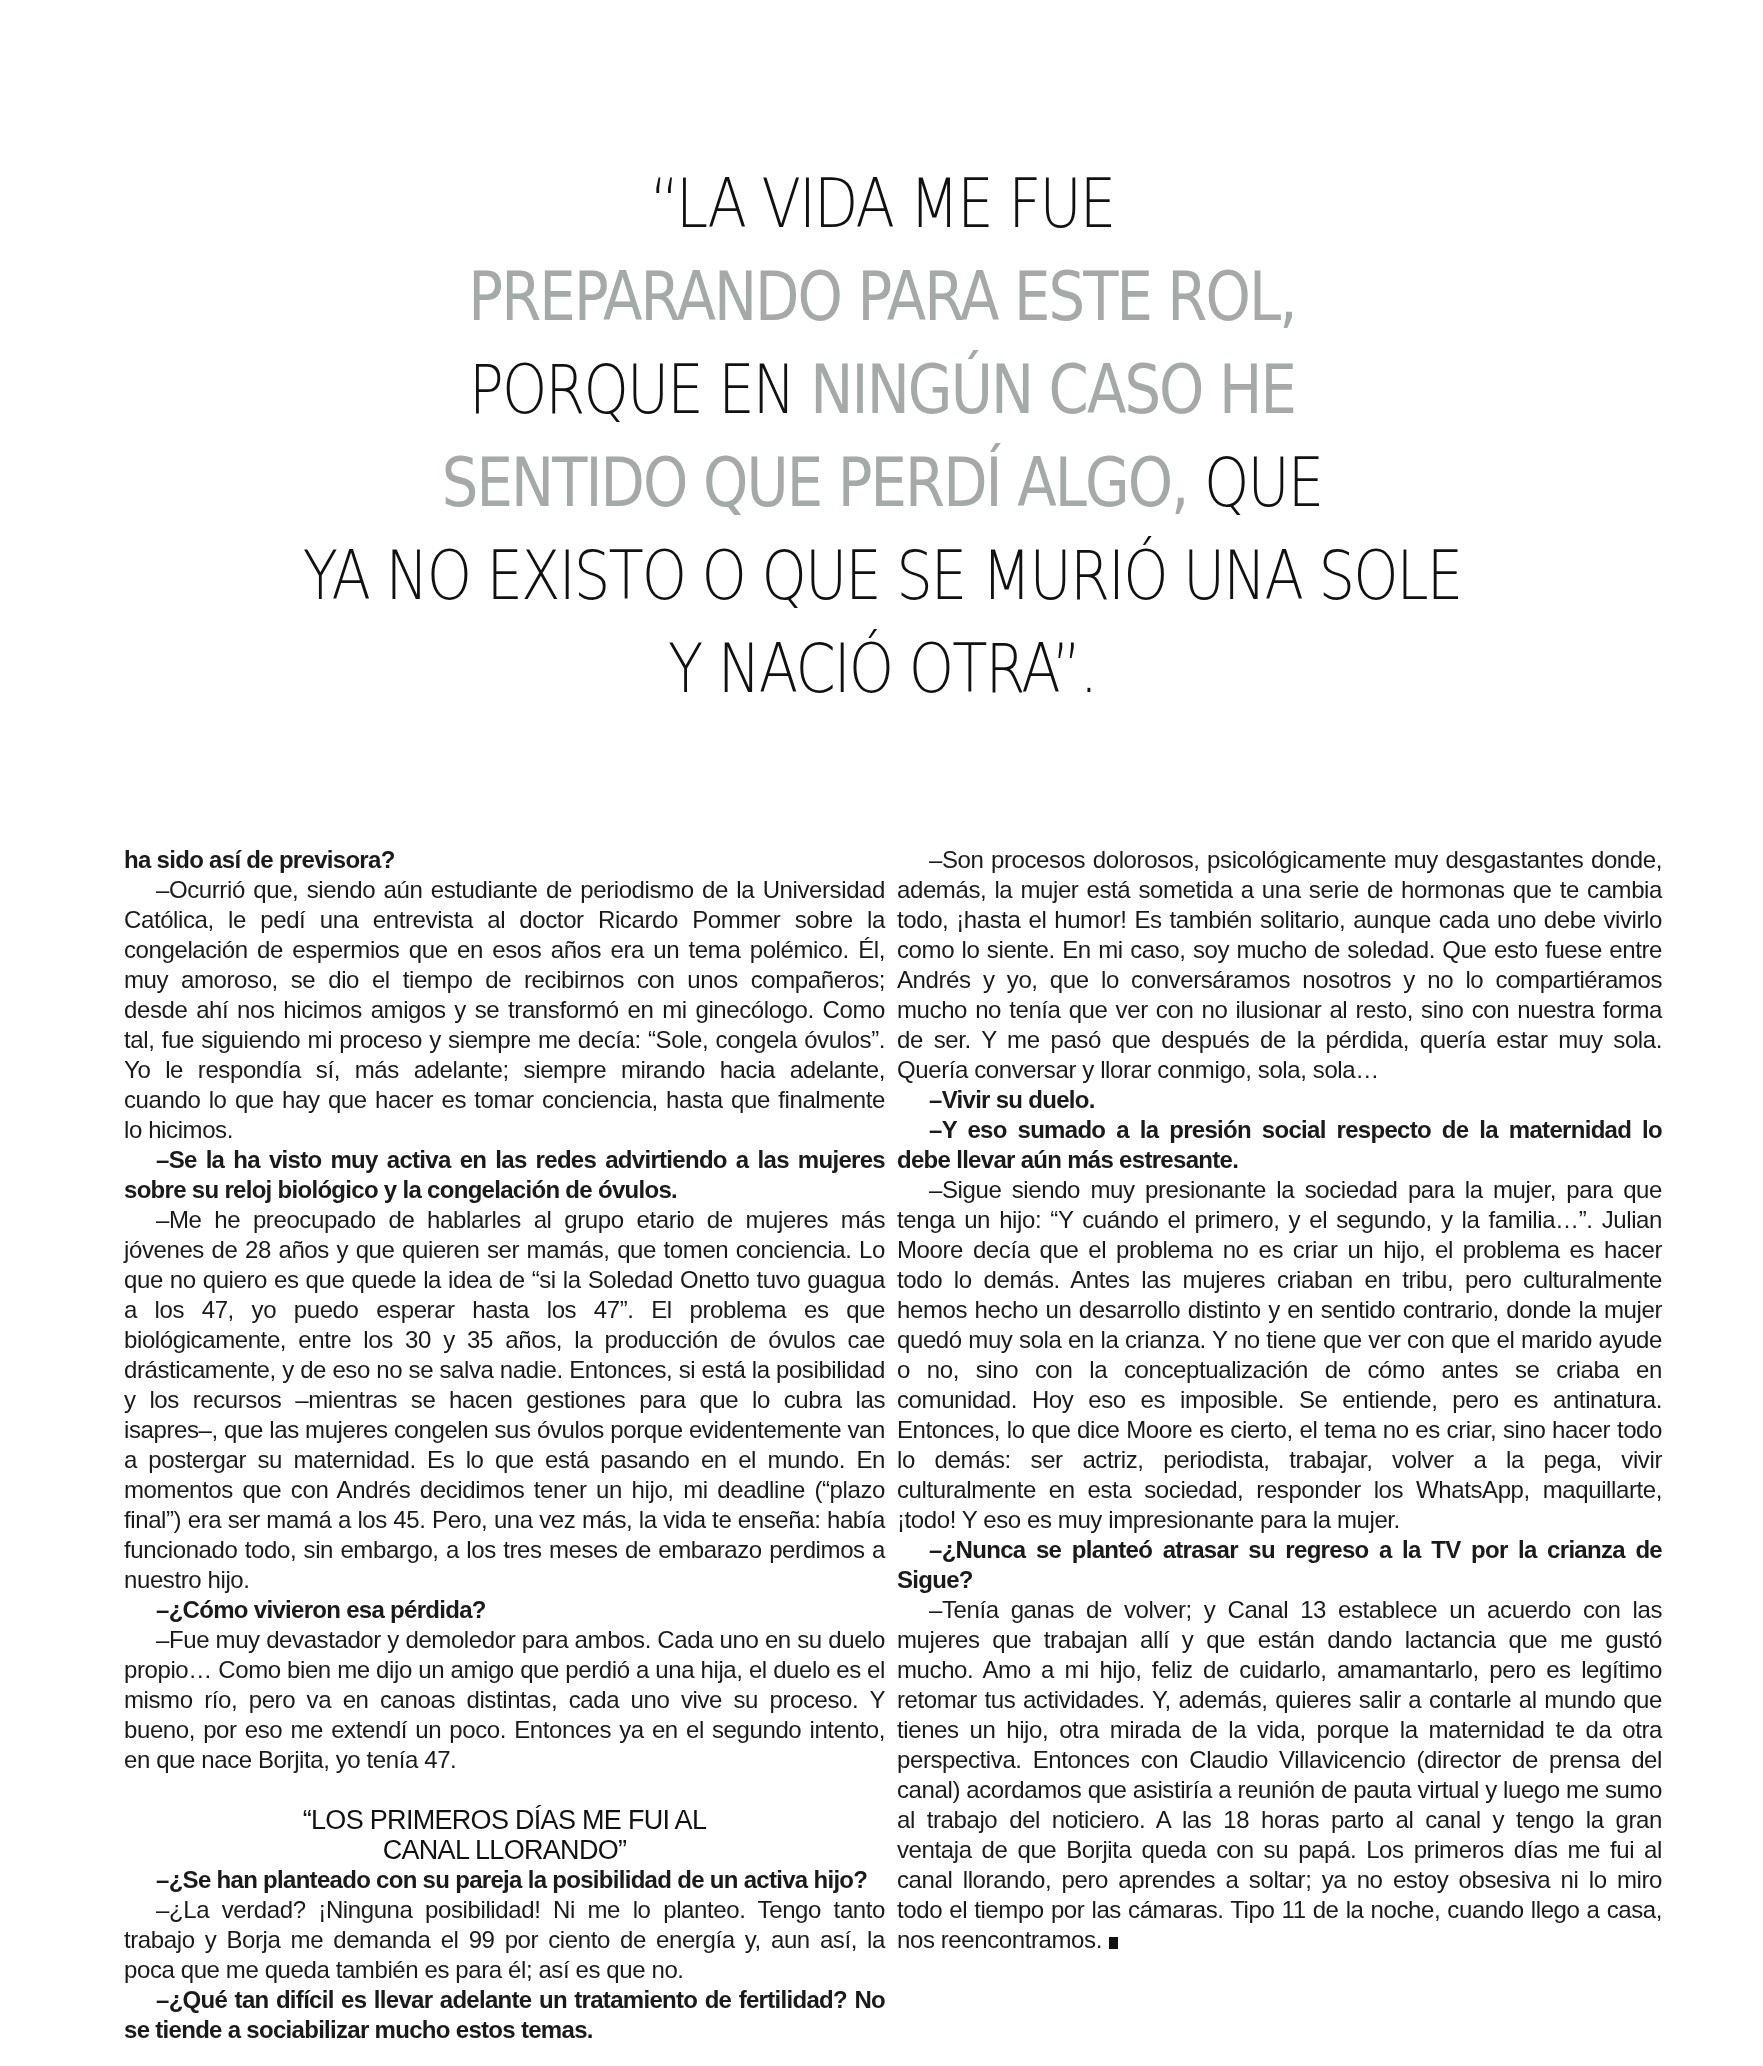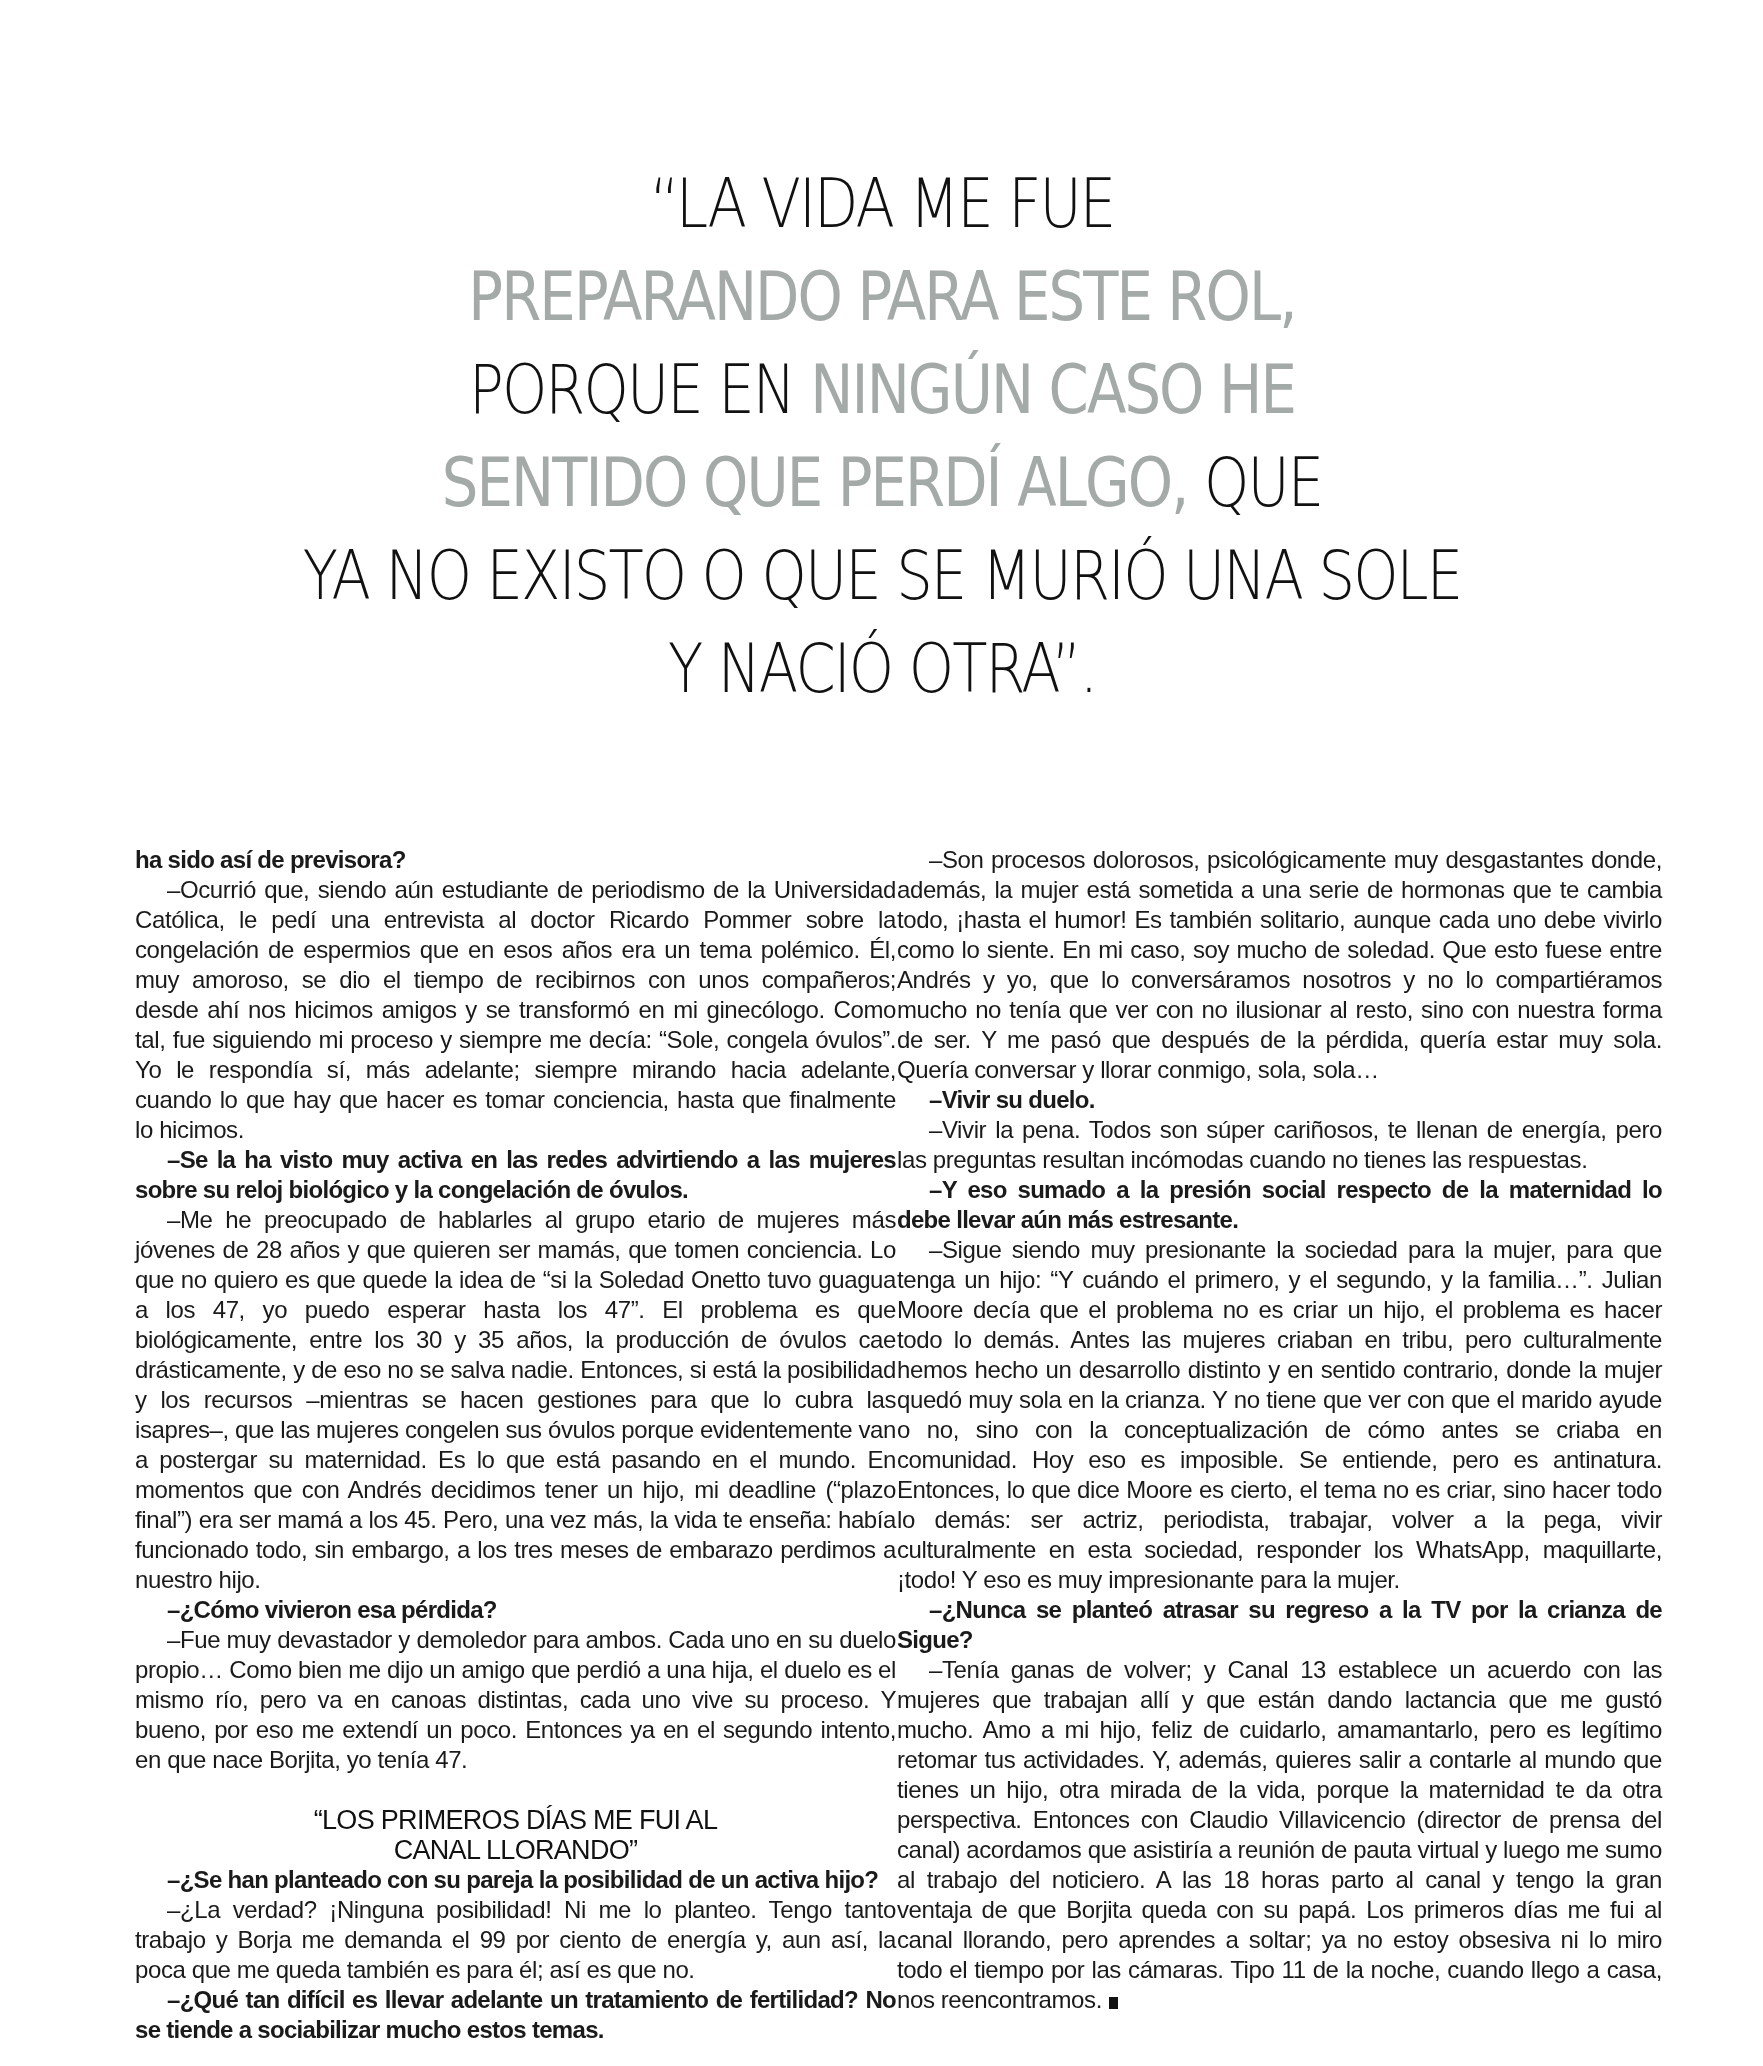--- a/index.html
+++ b/index.html
@@ -31,21 +31,21 @@
     .col {
       position: absolute;
       top: 845px;
       font-family: "Liberation Sans", sans-serif;
       font-size: 24px;
       line-height: 30px;
       color: #1a1a1a;
       letter-spacing: -0.4px;
       text-align: justify;
     }
-    .col-left { left: 135px; width: 761px; }
+    .col-left { left: 124px; width: 761px; }
     .col-right { left: 897px; width: 765px; }
     .col p { margin: 0; text-indent: 32px; }
     .col p.noindent { text-indent: 0; }
     .col p.q { font-weight: bold; letter-spacing: -0.7px; }
     .col p.last { text-align-last: left; }
     .subhead {
       margin: 30px 0 0 0;
       font-family: "Liberation Sans", sans-serif;
       font-size: 27px;
       line-height: 30px;
@@ -99,21 +99,20 @@
       <span>canal llorando”</span>
     </h2>
     <p class="q">–¿Se han planteado con su pareja la posibilidad de un activa hijo?</p>
     <p>–¿La verdad? ¡Ninguna posibilidad! Ni me lo planteo. Tengo tanto trabajo y Borja me demanda el 99 por ciento de energía y, aun así, la poca que me queda también es para él; así es que no.</p>
     <p class="q last">–¿Qué tan difícil es llevar adelante un tratamiento de fertilidad? No se tiende a sociabilizar mucho estos temas.</p>
   </article>
 
   <article class="col col-right">
     <p>–Son procesos dolorosos, psicológicamente muy desgastantes donde, además, la mujer está sometida a una serie de hormonas que te cambia todo, ¡hasta el humor! Es también solitario, aunque cada uno debe vivirlo como lo siente. En mi caso, soy mucho de soledad. Que esto fuese entre Andrés y yo, que lo conversáramos nosotros y no lo compartiéramos mucho no tenía que ver con no ilusionar al resto, sino con nuestra forma de ser. Y me pasó que después de la pérdida, quería estar muy sola. Quería conversar y llorar conmigo, sola, sola…</p>
     <p class="q">–Vivir su duelo.</p>
-    <p>–Vivir la pena. Todos son súper cariñosos, te llenan de energía, pero las preguntas resultan incómodas cuando no tienes las respuestas.</p>
     <p class="q">–Y eso sumado a la presión social respecto de la maternidad lo debe llevar aún más estresante.</p>
     <p>–Sigue siendo muy presionante la sociedad para la mujer, para que tenga un hijo: “Y cuándo el primero, y el segundo, y la familia…”. Julian Moore decía que el problema no es criar un hijo, el problema es hacer todo lo demás. Antes las mujeres criaban en tribu, pero culturalmente hemos hecho un desarrollo distinto y en sentido contrario, donde la mujer quedó muy sola en la crianza. Y no tiene que ver con que el marido ayude o no, sino con la conceptualización de cómo antes se criaba en comunidad. Hoy eso es imposible. Se entiende, pero es antinatura. Entonces, lo que dice Moore es cierto, el tema no es criar, sino hacer todo lo demás: ser actriz, periodista, trabajar, volver a la pega, vivir culturalmente en esta sociedad, responder los WhatsApp, maquillarte, ¡todo! Y eso es muy impresionante para la mujer.</p>
     <p class="q">–¿Nunca se planteó atrasar su regreso a la TV por la crianza de Sigue?</p>
     <p class="last"><span>–Tenía ganas de volver; y Canal 13 establece un acuerdo con las mujeres que trabajan allí y que están dando lactancia que me gustó mucho. Amo a mi hijo, feliz de cuidarlo, amamantarlo, pero es legítimo retomar tus actividades. Y, además, quieres salir a contarle al mundo que tienes un hijo, otra mirada de la vida, porque la maternidad te da otra perspectiva. Entonces con Claudio Villavicencio (director de prensa del canal) acordamos que asistiría a reunión de pauta virtual y luego me sumo al trabajo del noticiero. A las 18 horas parto al canal y tengo la gran ventaja de que Borjita queda con su papá. Los primeros días me fui al canal llorando, pero aprendes a soltar; ya no estoy obsesiva ni lo miro todo el tiempo por las cámaras. Tipo 11 de la noche, cuando llego a casa, nos reencontramos.</span><span class="endmark"></span></p>
   </article>
 
 </div>
 
 
 </body></html>

